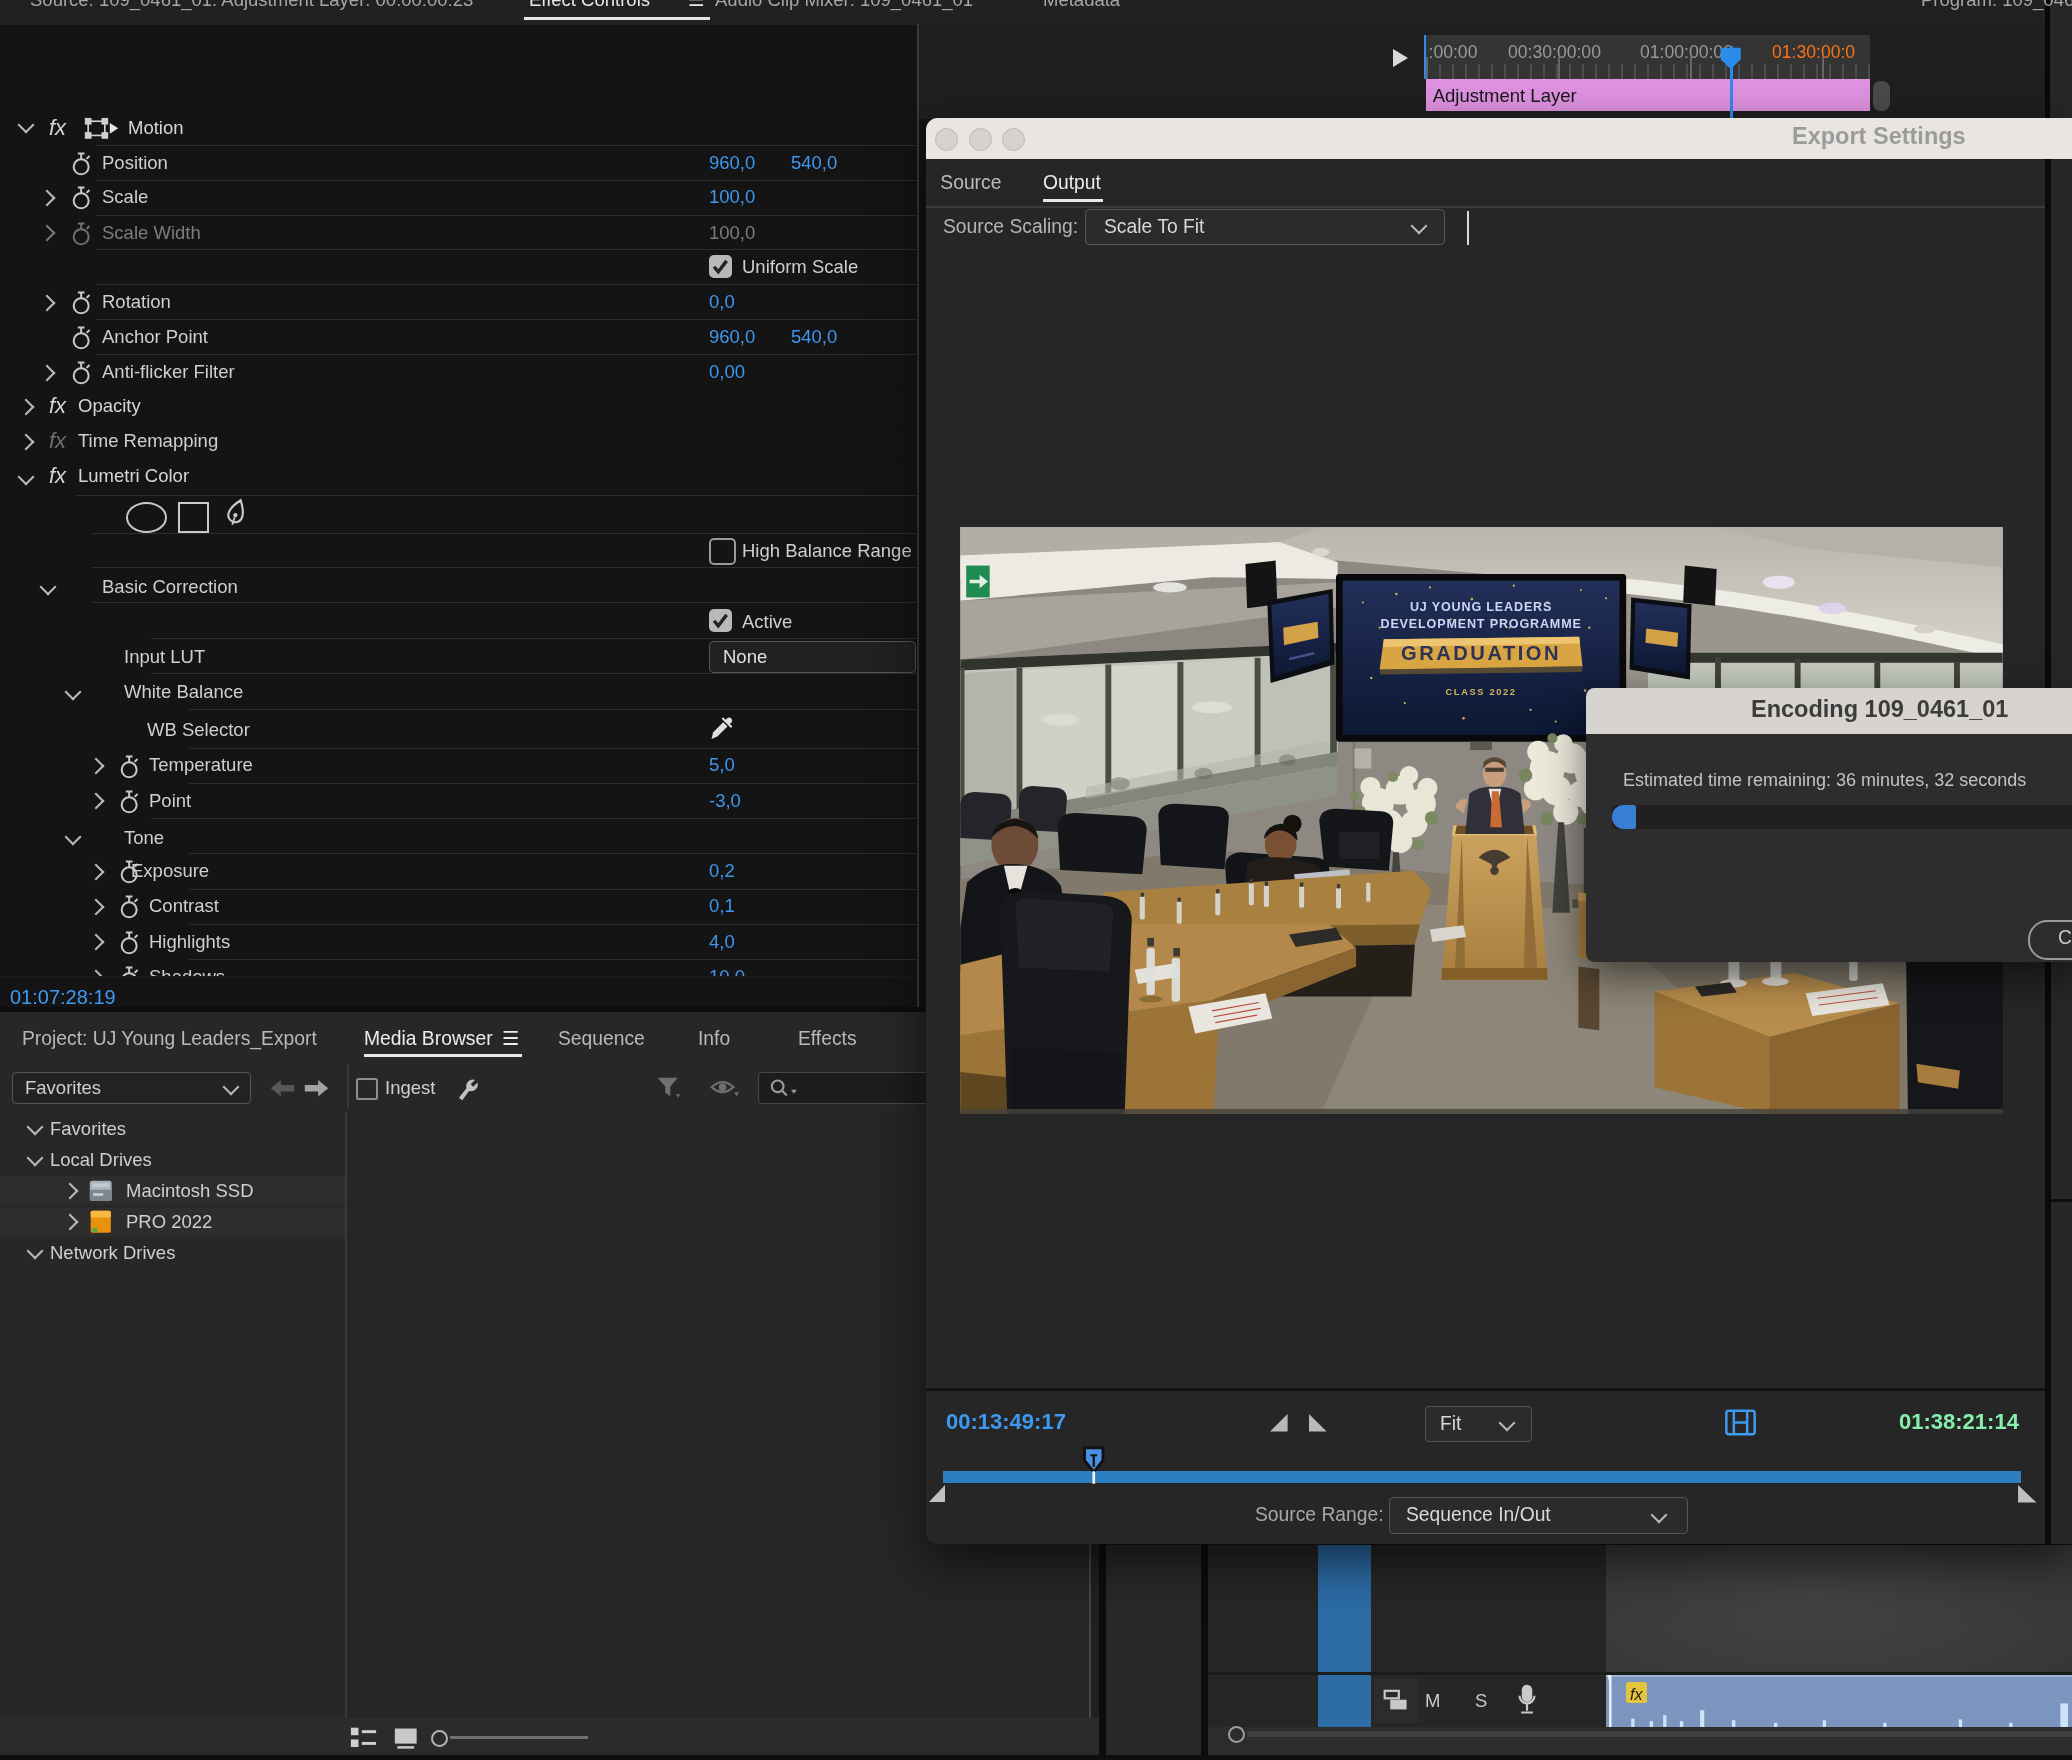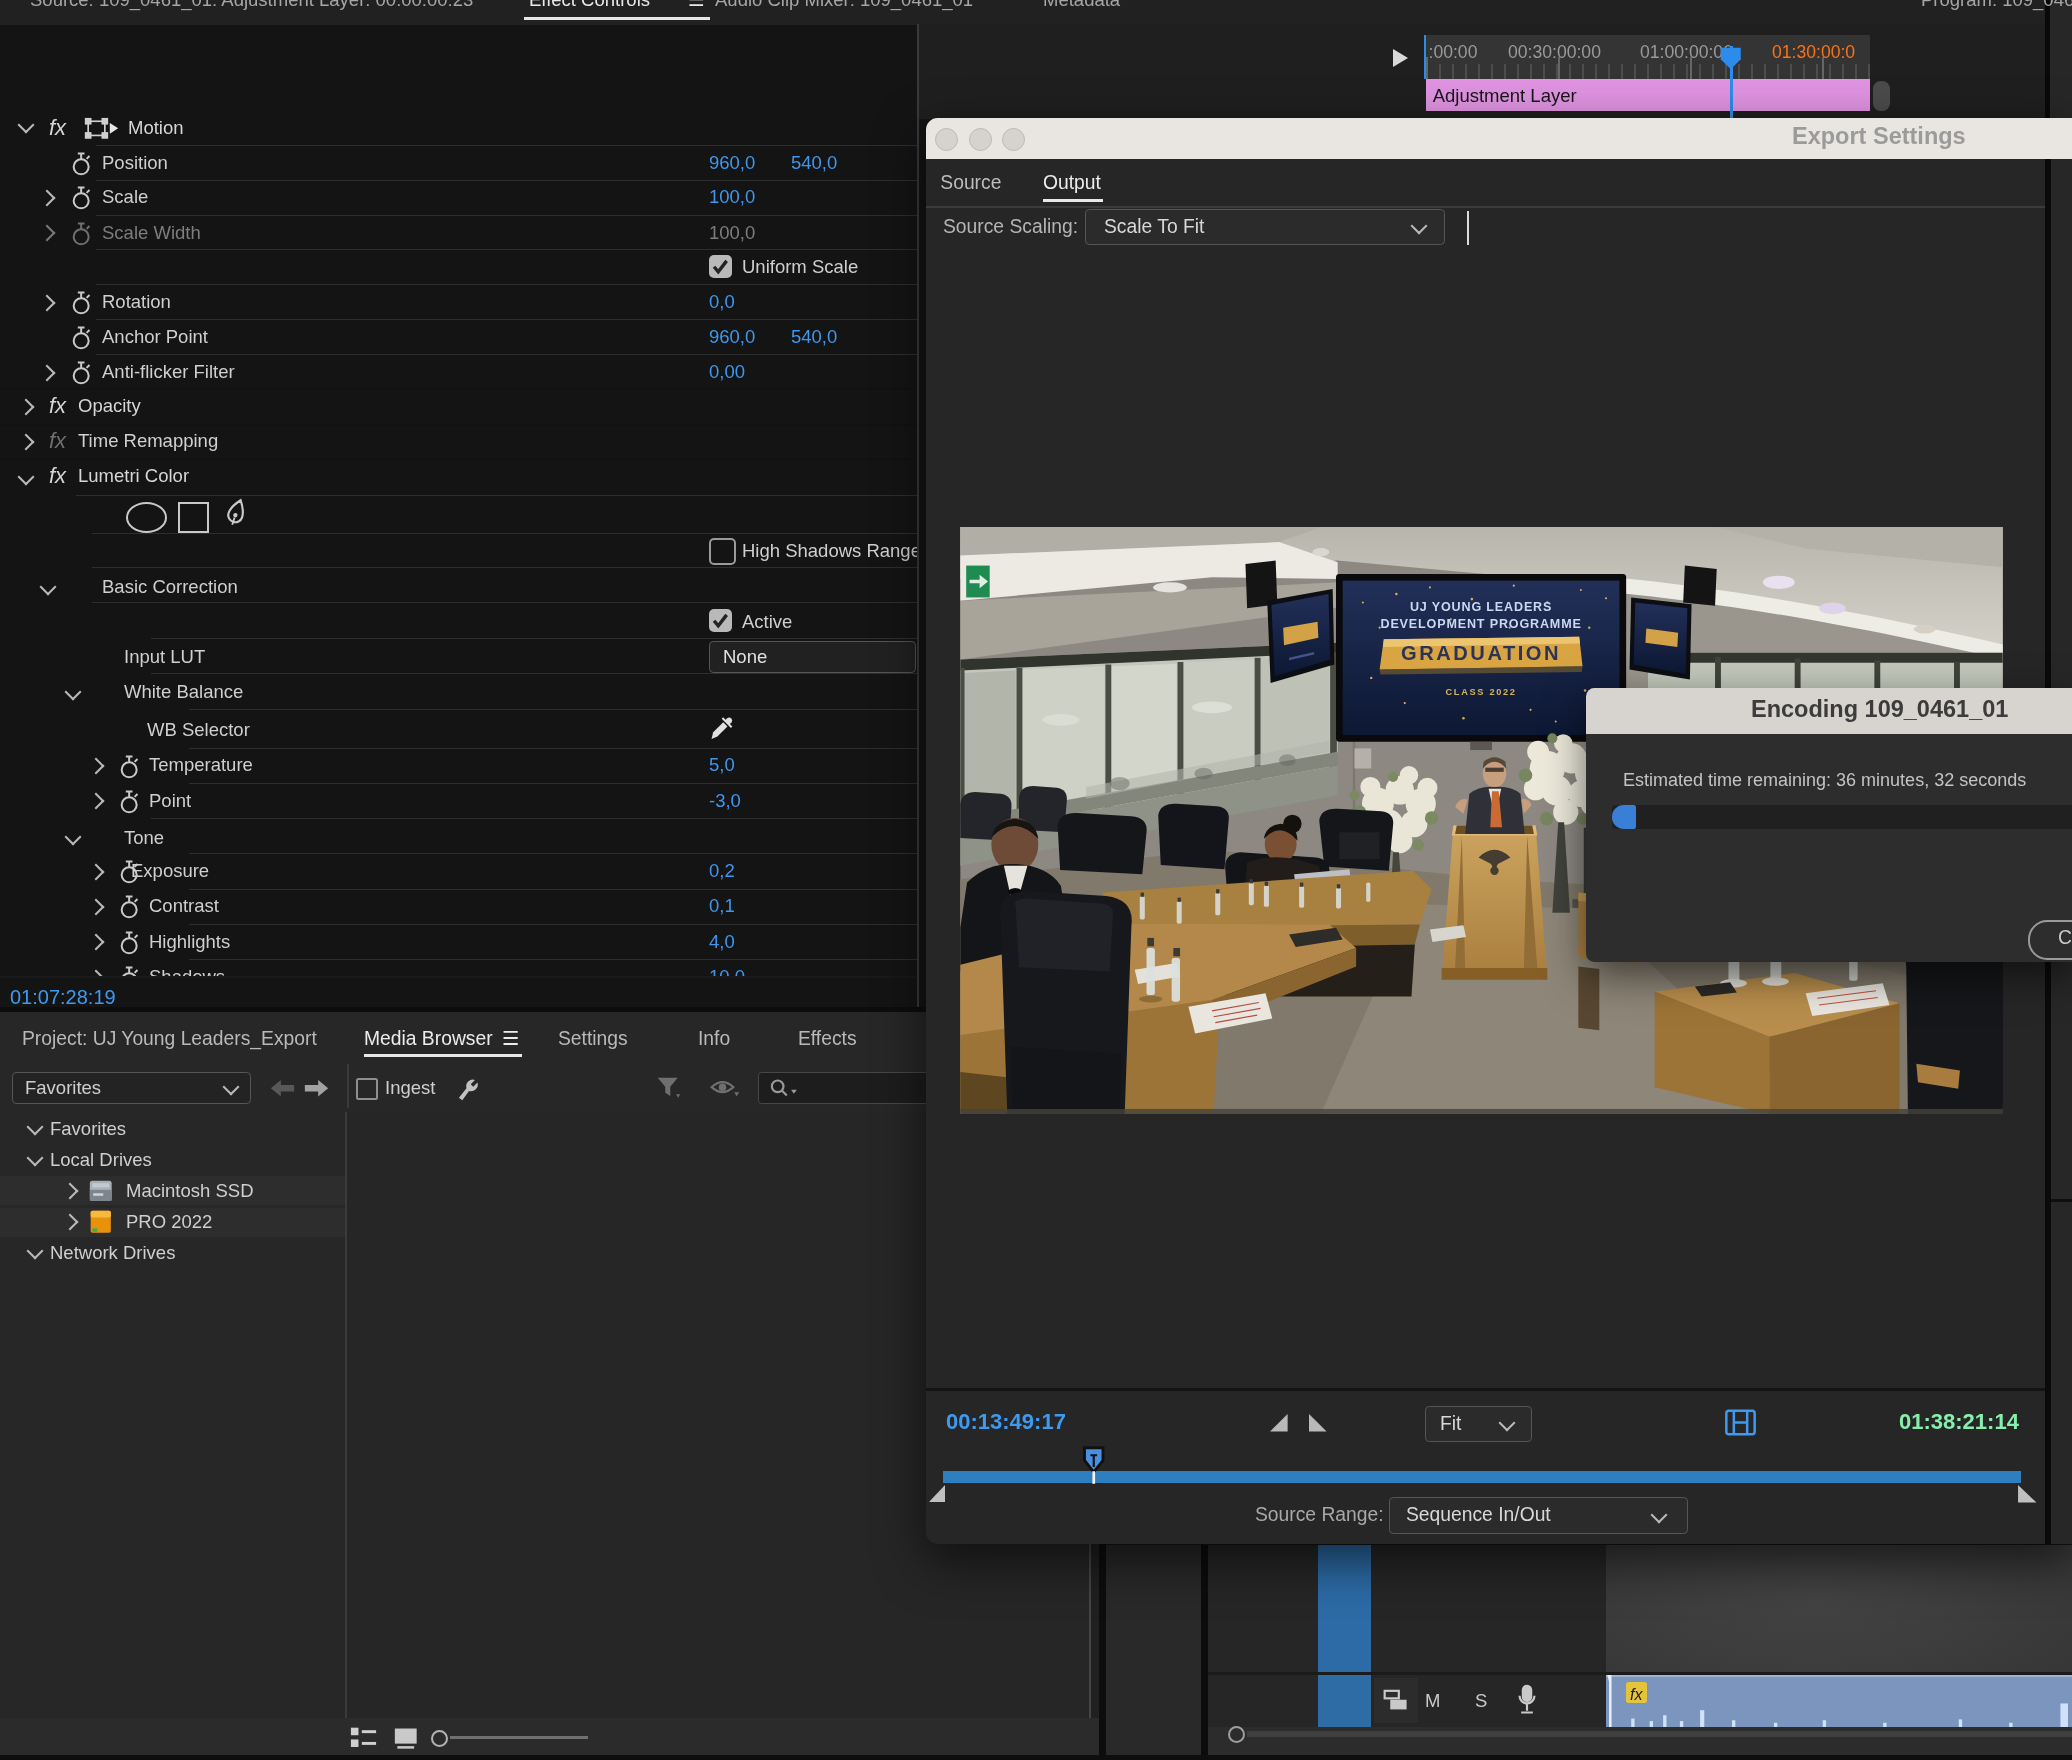--- a/index.html
+++ b/index.html
@@ -145,21 +145,21 @@
   <svg class="a" style="left:220px;top:497px" width="32" height="35" viewBox="0 0 38 42">
         <g transform="rotate(18 19 21)">
           <path d="M19 3 Q27 14 27 22 A8.5 8.5 0 0 1 10 22 Q10 14 19 3 Z" fill="none" stroke="#c9c9c9" stroke-width="2.6"></path>
           <circle cx="18.5" cy="22" r="2.6" fill="#c9c9c9"></circle>
           <path d="M18.5 25 V34" stroke="#c9c9c9" stroke-width="2.2"></path>
         </g>
       </svg>
   <div class="sep" style="left:92px;top:533px;width:825px"></div>
 
   <div class="cb cbo" style="left:709px;top:538px"></div>
-  <div class="t" style="left:742px;top:540px">High Shadows Range</div>
+  <div class="t" style="left:742px;top:540px">High Balance Range</div>
   <div class="sep" style="left:92px;top:567px;width:825px"></div>
 
   <div class="chD" style="left:42px;top:581px"></div>
   <div class="t" style="left:102px;top:576px">Basic Correction</div>
   <div class="sep" style="left:92px;top:602px;width:825px"></div>
 
   <div class="cb cbc" style="left:709px;top:609px"></div>
   <svg class="a" style="left:709px;top:609px" width="22.7" height="22.7" viewBox="0 0 27 27">
         <path d="M6 14 L11 20 21 7" stroke="#232323" stroke-width="4" fill="none"></path>
       </svg>
@@ -279,21 +279,21 @@
 <div class="a" style="left:1424px;top:35px;width:1.7px;height:44px;background:#2d8ceb"></div>
 
 <div class="a" style="left:0;top:1007px;width:1099px;height:5px;background:#0d0d0d"></div>
 
 <div class="a" id="media" style="left:0;top:1012px;width:1099px;height:743px;background:#272727;overflow:hidden">
 
   <div class="t" style="left:22px;top:16px;color:#b9b9b9;font-size:19.3px">Project: UJ Young Leaders_Export</div>
   <div class="t" style="left:364px;top:16px;color:#ececec;font-size:19.3px">Media Browser</div>
   <div class="t" style="left:502px;top:16px;color:#ececec;font-size:19.3px">☰</div>
   <div class="a" style="left:364px;top:42px;width:158px;height:2.5px;background:#e8e8e8"></div>
-  <div class="t" style="left:558px;top:16px;color:#b9b9b9;font-size:19.3px">Settings</div>
+  <div class="t" style="left:558px;top:16px;color:#b9b9b9;font-size:19.3px">Sequence</div>
   <div class="t" style="left:698px;top:16px;color:#b9b9b9;font-size:19.3px">Info</div>
   <div class="t" style="left:798px;top:16px;color:#b9b9b9;font-size:19.3px">Effects</div>
 
   <div class="ddbox" style="left:11.7px;top:60px;width:237px;height:30px"></div>
   <div class="t" style="left:25px;top:65px">Favorites</div>
   <div class="chD" style="left:225px;top:69px"></div>
   <svg class="a" style="left:270px;top:67px" width="25" height="18.5" viewBox="0 0 30 22">
         <path d="M13 1 L13 7 L29 7 L29 15 L13 15 L13 21 L1 11 Z" fill="#585858"></path>
       </svg>
   <svg class="a" style="left:304px;top:67px" width="25" height="18.5" viewBox="0 0 30 22">

